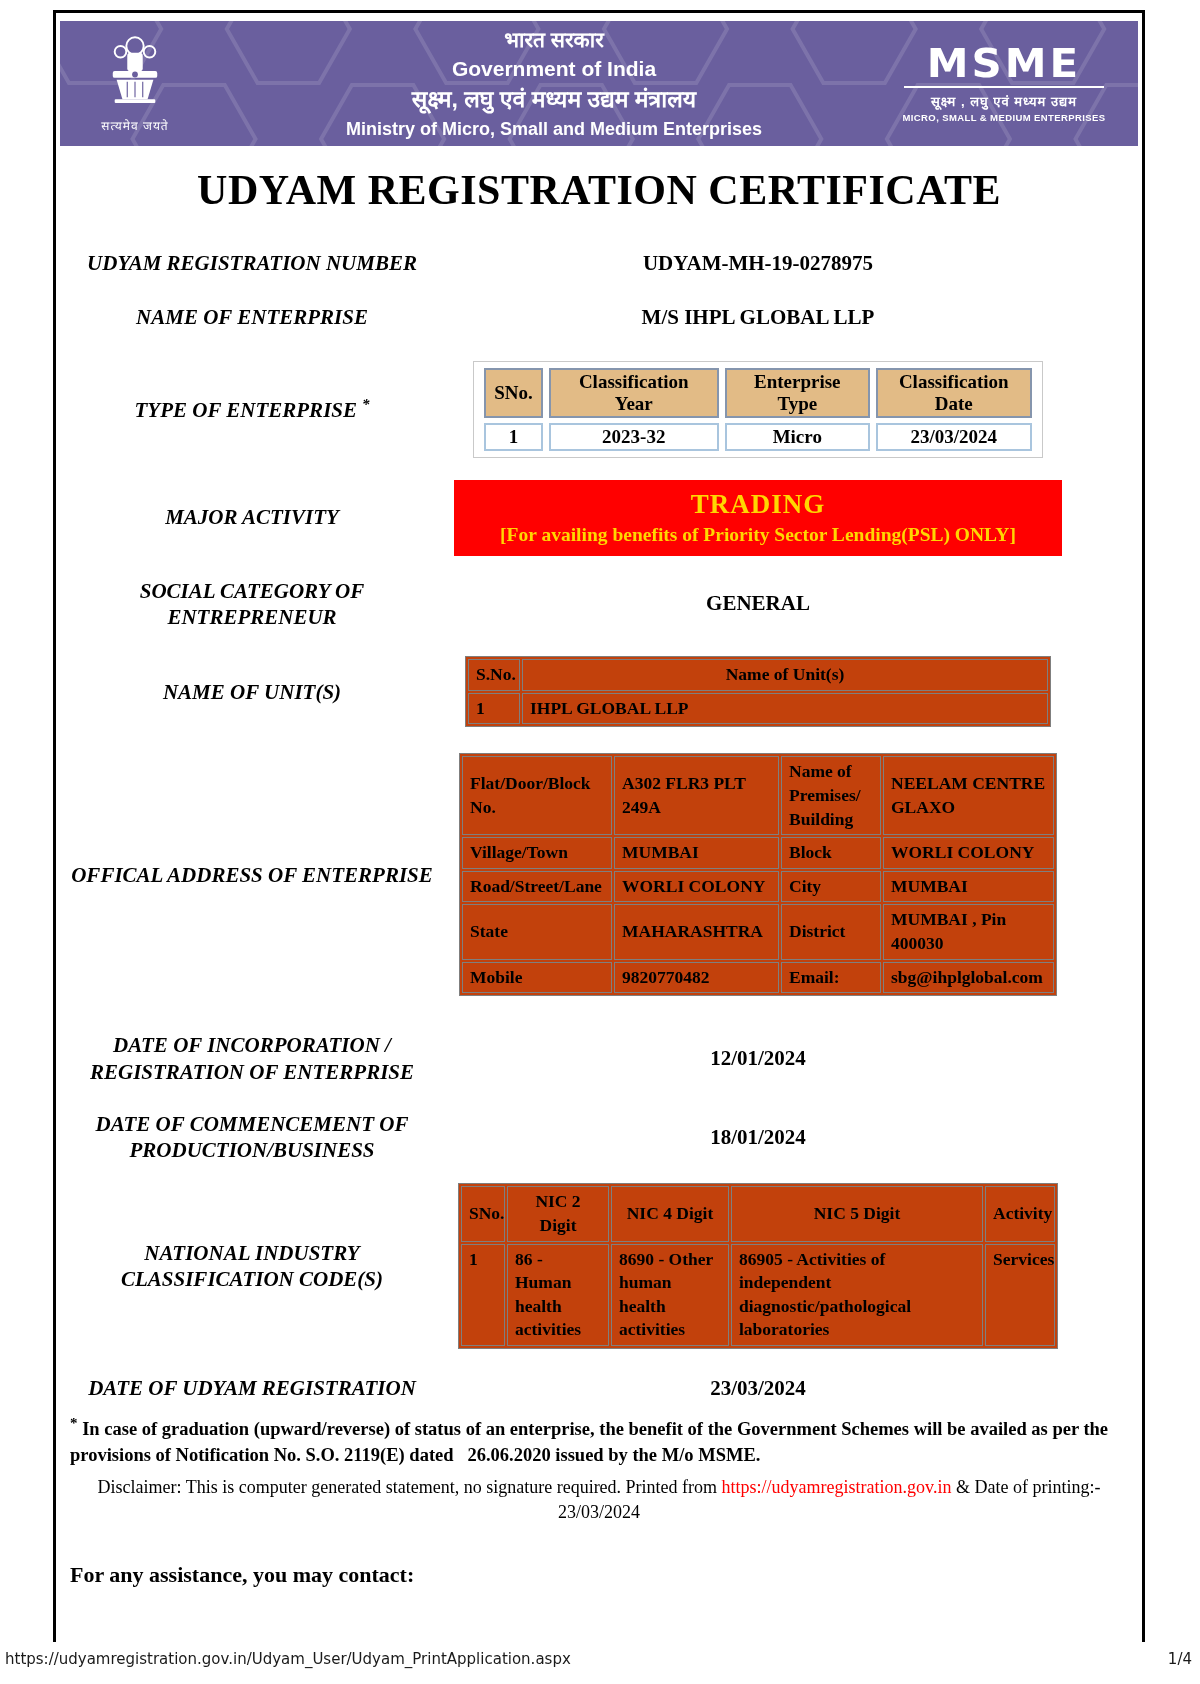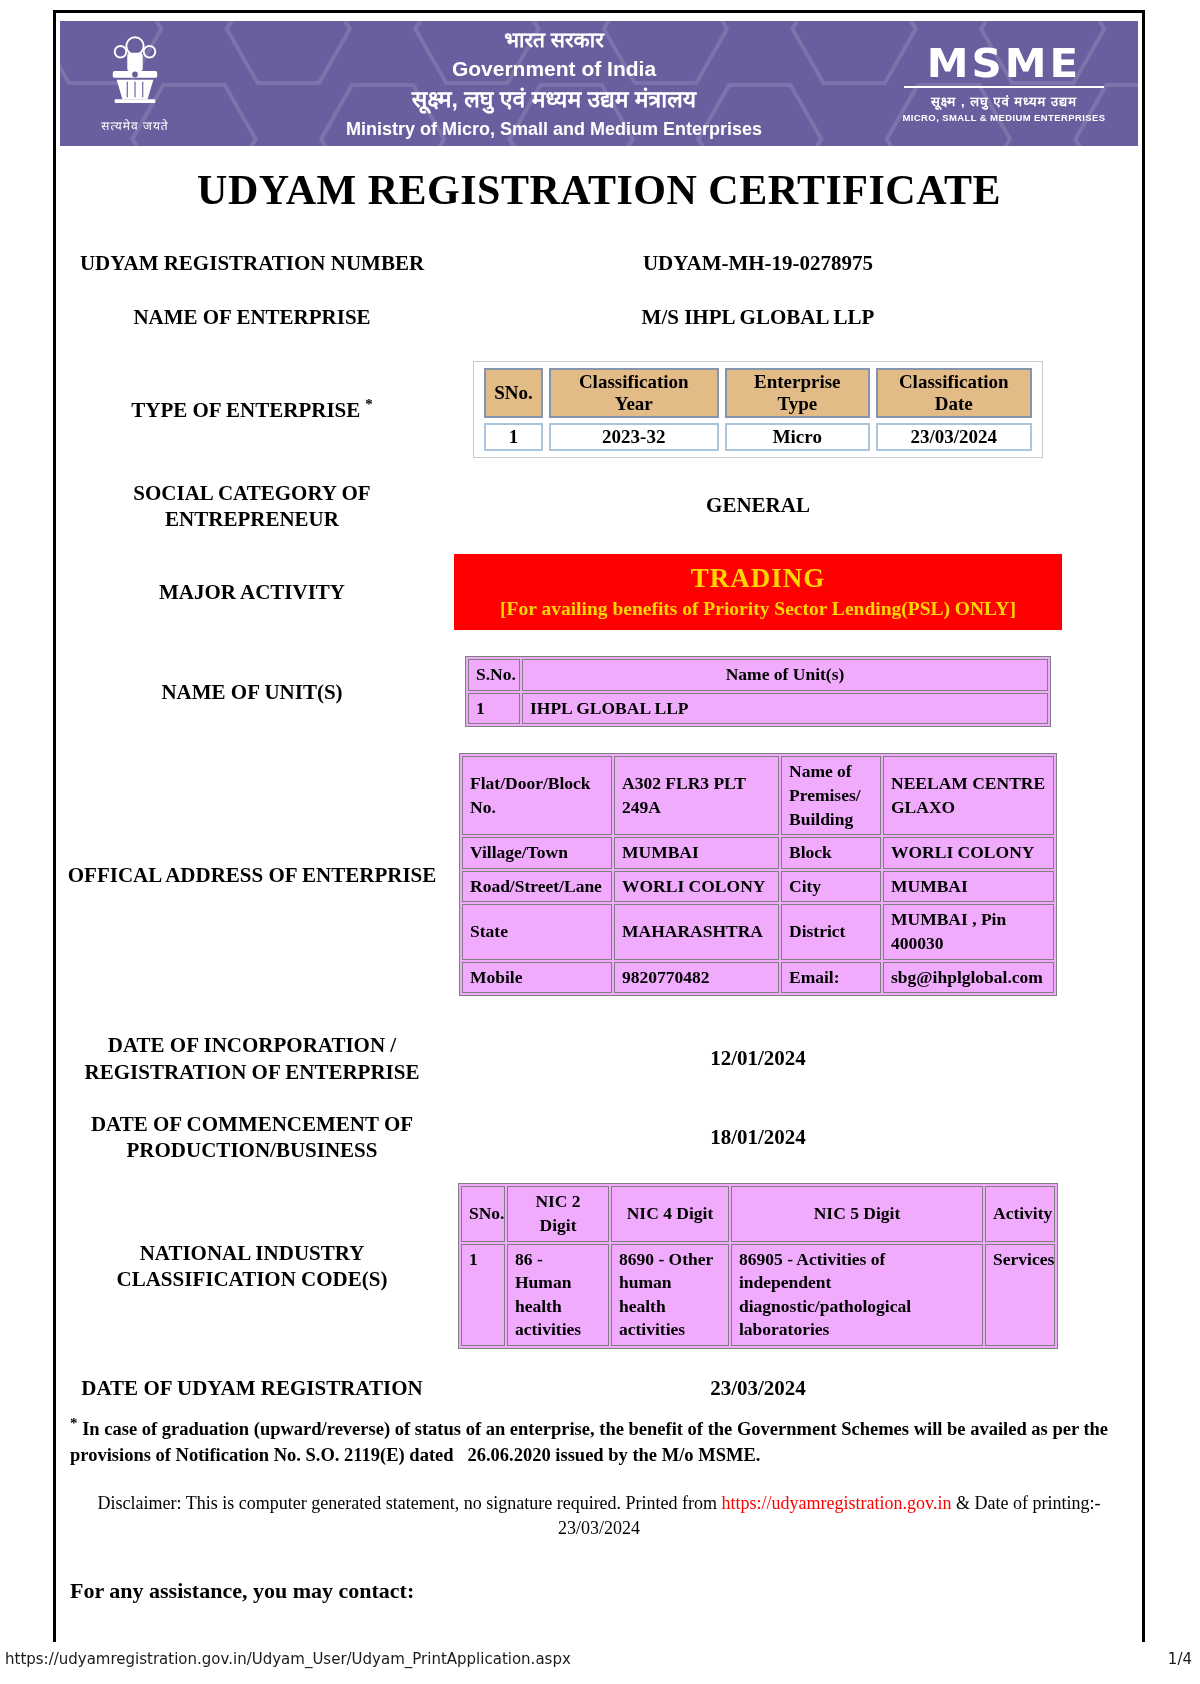--- a/index.html
+++ b/index.html
@@ -29,21 +29,21 @@
   .b-eng2   { font-size:18px; font-weight:bold; margin-top:4px; }
   .msme { position:relative; width:240px; text-align:center; z-index:2; padding-right:28px; }
   .msme-text { font-family:"DejaVu Sans", sans-serif; font-weight:bold; font-size:42px; line-height:0.95; letter-spacing:3px; transform:scaleY(0.92); }
   .msme-rule { height:2px; background:#fff; margin:3px 6px 4px 6px; }
   .msme-hindi { font-size:13px; font-weight:bold; letter-spacing:1px; }
   .msme-eng { font-size:9.5px; font-weight:bold; letter-spacing:0.4px; margin-top:2px; }
   
   .title { margin-top:20px; text-align:center; font-size:42px; font-weight:bold; letter-spacing:0.5px; }
   
   .row { display:flex; align-items:center; }
-  .lbl { width:392px; text-align:center; font-weight:bold; font-size:21px; line-height:1.25; }
+  .lbl { width:392px; text-align:center; font-weight:bold; font-size:21px; line-height:1.25;font-style:italic; }
   .lbl .narrow { display:inline-block; }
   .val { width:620px; display:flex; justify-content:center; align-items:center; }
   .val-text { font-weight:bold; font-size:21px; text-align:center; }
   sup.ast { font-size:15px; vertical-align:super; margin-left:5px; font-weight:bold; }
   
   .class-wrap { border:1px solid #c9c9c9; background:#fff; padding:1px 4px; }
   .class-table { border-collapse:separate; border-spacing:6px 5px; }
   .class-table th {
     background:var(--class-header-bg,#e2bb86); border:2px solid var(--class-header-border,#8595ad);
     font-size:19px; font-weight:bold; padding:1px 8px; font-family:"Liberation Serif", serif;
@@ -53,31 +53,31 @@
     font-size:19px; font-weight:bold; padding:1px 8px; text-align:center;
   }
   
   .activity-box {
     width:608px; background:var(--activity-bg,#ff0000); color:var(--activity-fg,#ffd700);
     text-align:center; padding:9px 4px 10px 4px;
   }
   .activity-main { font-size:27px; font-weight:bold; letter-spacing:1px; }
   .activity-note { font-size:19.5px; font-weight:bold; margin-top:4px; }
   
-  .gtable { border-collapse:separate; border-spacing:2px; border:1px solid var(--table-border,#7f7f7f); background:#f0abfc; width:586px; table-layout:fixed; }
+  .gtable { border-collapse:separate; border-spacing:2px; border:1px solid var(--table-border,#7f7f7f); background:#c2410c; width:586px; table-layout:fixed; }
   .gtable th, .gtable td {
     border:1px solid var(--table-border,#7f7f7f); font-weight:bold; font-size:17.5px;
     padding:3px 7px; line-height:1.35; overflow:hidden;
   }
   .gtable th { text-align:center; }
   .gtable td { text-align:left; }
   .nic-table td { vertical-align:top; }
   
   .footnote { margin-top:12px; padding:0 14px; font-size:18.5px; font-weight:bold; line-height:1.4; text-align:left; }
-  .disclaimer { margin-top:22px; padding:0 27px; font-size:18px; line-height:1.4; text-align:center; }
+  .disclaimer { margin-top:6px; padding:0 27px; font-size:18px; line-height:1.4; text-align:center; }
   .disclaimer a { color:var(--link-red,#ff0000); text-decoration:none; }
   .assistance { margin-top:36px; padding-left:14px; font-size:22px; font-weight:bold; }
   
   .pfooter {
     position:absolute; left:0; right:0; top:1650px; height:24px;
     font-family:"DejaVu Sans", sans-serif; font-size:15px; color:#1a1a1a;
   }
   .pfooter-url { position:absolute; left:5px; top:0; }
   .pfooter-page { position:absolute; right:8px; top:0; }
 </style>
@@ -177,36 +177,36 @@
               <td>Micro</td>
               <td>23/03/2024</td>
             </tr>
           </tbody>
             </table>
         </div>
       </div>
     </div>
 
     <div class="row" style="margin-top:22px;">
-      <div class="lbl">
-        <span class="narrow" style="max-width:270px;">SOCIAL CATEGORY OF ENTREPRENEUR</span>
-      </div>
-      <div class="val">
-          <div class="val-text">GENERAL</div>
-        </div>
-    </div>
-
-    <div class="row" style="margin-top:22px;">
       <div class="lbl">MAJOR ACTIVITY</div>
       <div class="val">
         <div class="activity-box">
           <div class="activity-main">TRADING</div>
           <div class="activity-note">[For availing benefits of Priority Sector Lending(PSL) ONLY]</div>
         </div>
       </div>
+    </div>
+
+    <div class="row" style="margin-top:22px;">
+      <div class="lbl">
+        <span class="narrow" style="max-width:270px;">SOCIAL CATEGORY OF ENTREPRENEUR</span>
+      </div>
+      <div class="val">
+          <div class="val-text">GENERAL</div>
+        </div>
     </div>
 
     <div class="row" style="margin-top:26px;">
       <div class="lbl">NAME OF UNIT(S)</div>
       <div class="val">
         <table class="gtable">
           <colgroup>
               <col style="width:52px;">
               <col>
             </colgroup>

